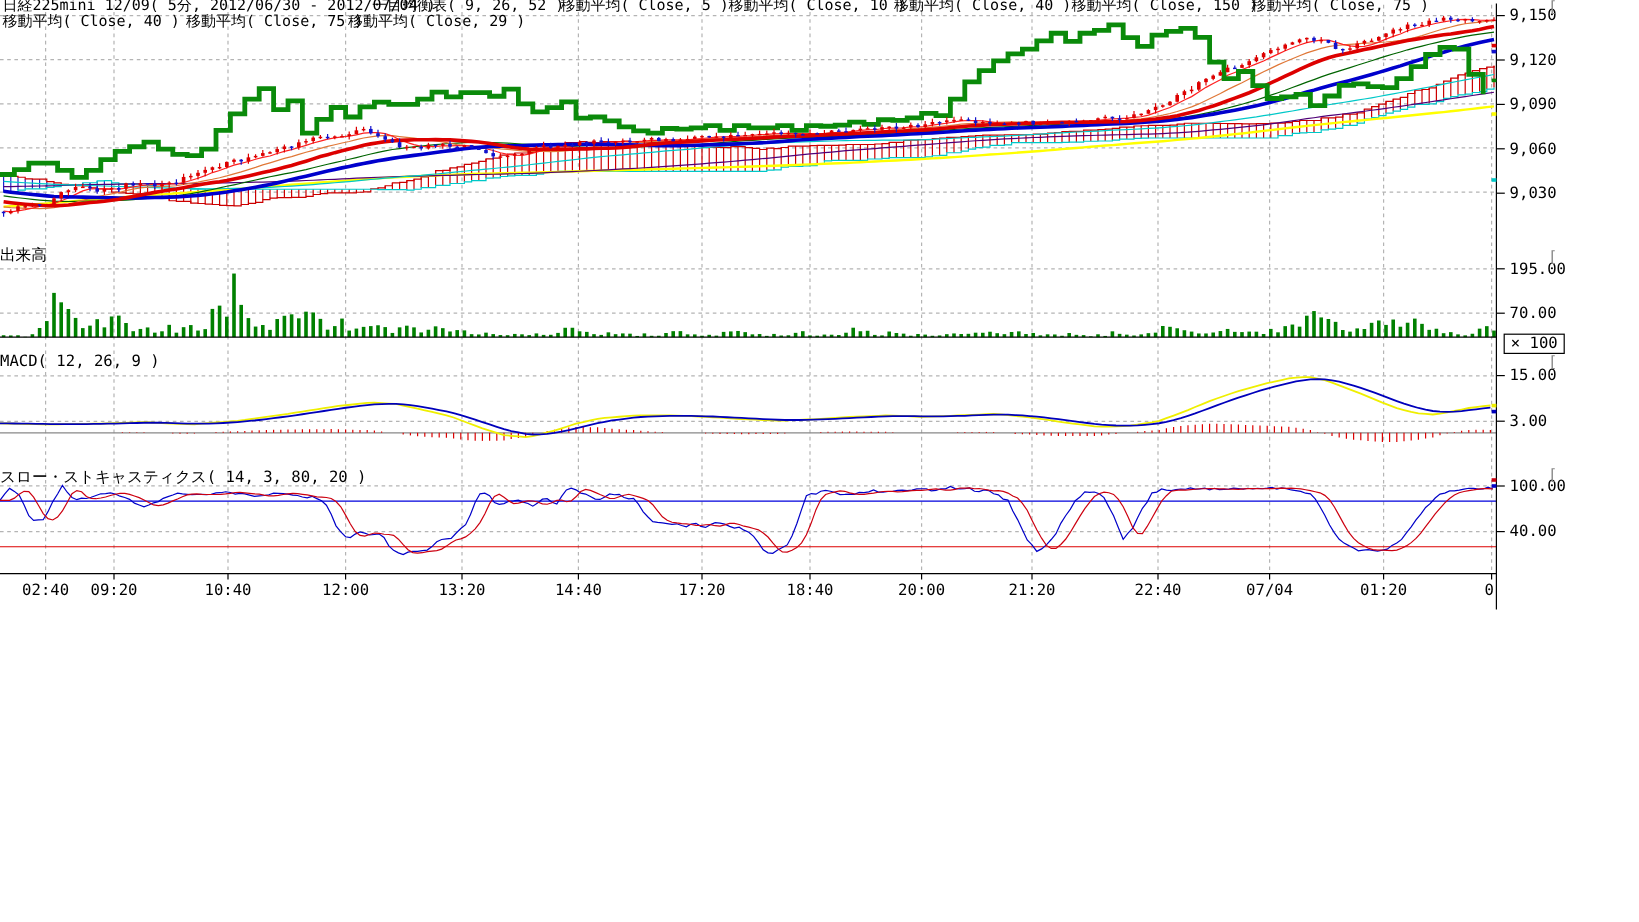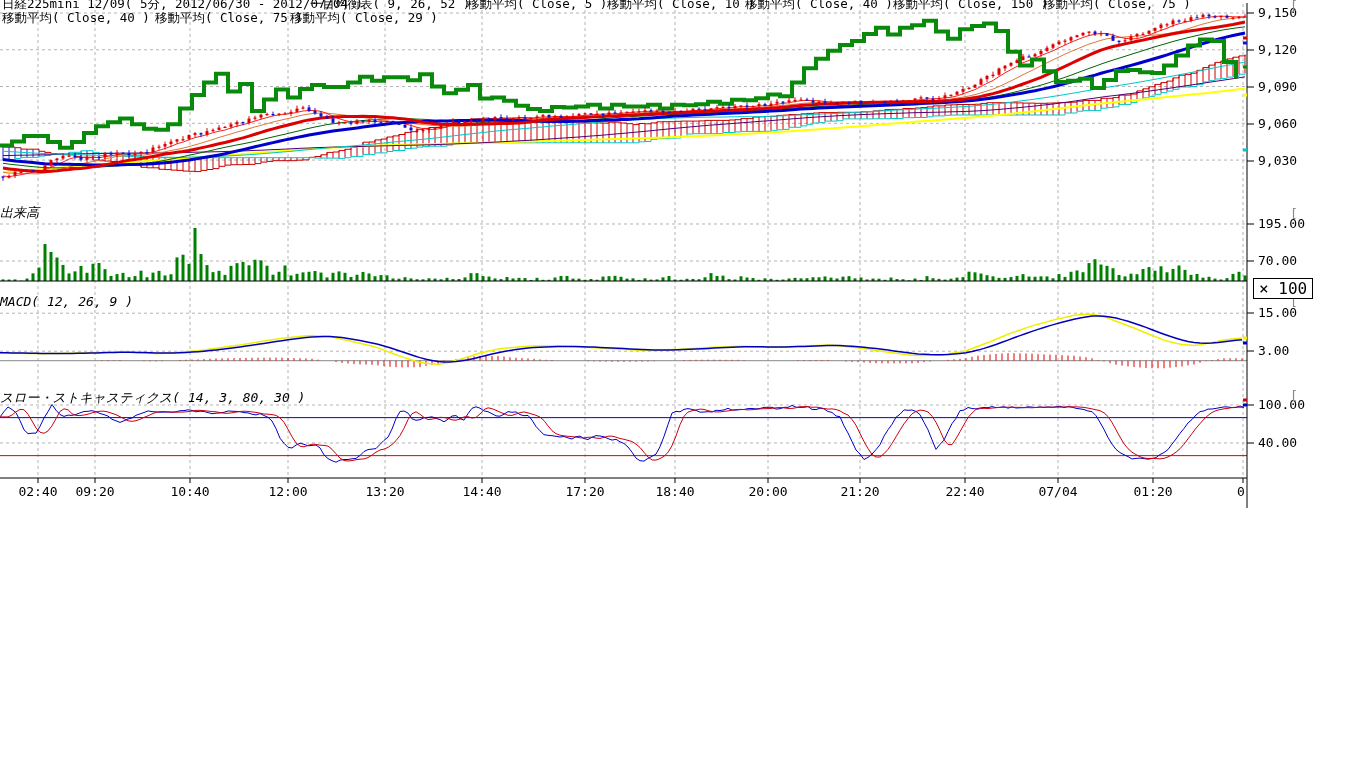--- a/index.html
+++ b/index.html
@@ -1,22 +1,22 @@
 <!DOCTYPE html>
 <html><head>
 <meta charset="utf-8">
 <style>
   html,body{margin:0;padding:0;background:#fff;}
   #root{position:relative;width:1366px;height:768px;background:#fff;overflow:hidden;
         font-family:"DejaVu Sans Mono","Liberation Mono",monospace;color:#000;}
   #chart-svg{position:absolute;left:0;top:0;}
   .legend-item{position:absolute;font-size:12.5px;white-space:pre;color:#000;}
-  .pane-title{position:absolute;font-size:13px;white-space:pre;color:#000;font-style:italic;}
+  .pane-title{position:absolute;font-size:13px;white-space:pre;color:#000;}
   .mult-badge{position:absolute;left:1253px;top:278px;border:1px solid #000;
-              font-size:16px;padding:0 5px;background:#fff;white-space:pre;}
+              font-size:13px;padding:0 5px;background:#fff;white-space:pre;}
   .y-label{font-size:13px;fill:#000;}
   .x-label{font-size:13px;fill:#000;}
   .bracket{font-size:13px;fill:#8a8a8a;}
 </style>
 </head>
 <body>
 
 <div id="root">
   <svg id="chart-svg" width="1366" height="768">
       <line x1="38" y1="4" x2="38" y2="478" stroke="#b4b4b4" stroke-width="1" stroke-dasharray="3,3"></line>
@@ -1134,16 +1134,16 @@
       <span class="legend-item" style="left: 1043px; top: -4px;">移動平均( Close, 75 )</span>
     </div>
   <div id="legend-row2">
       <span class="legend-item" style="left: 2px; top: 10px;">移動平均( Close, 40 )</span>
       <span class="legend-item" style="left: 155px; top: 10px;">移動平均( Close, 75 )</span>
       <span class="legend-item" style="left: 290px; top: 10px;">移動平均( Close, 29 )</span>
     </div>
 
   <div class="pane-title" style="left:0;top:204px">出来高</div>
   <div class="pane-title" style="left:0;top:294px">MACD( 12, 26, 9 )</div>
-  <div class="pane-title" style="left:0;top:389px">スロー・ストキャスティクス( 14, 3, 80, 30 )</div>
+  <div class="pane-title" style="left:0;top:389px">スロー・ストキャスティクス( 14, 3, 80, 20 )</div>
 
   <div class="mult-badge">× 100</div>
 </div>
 
 </body></html>

